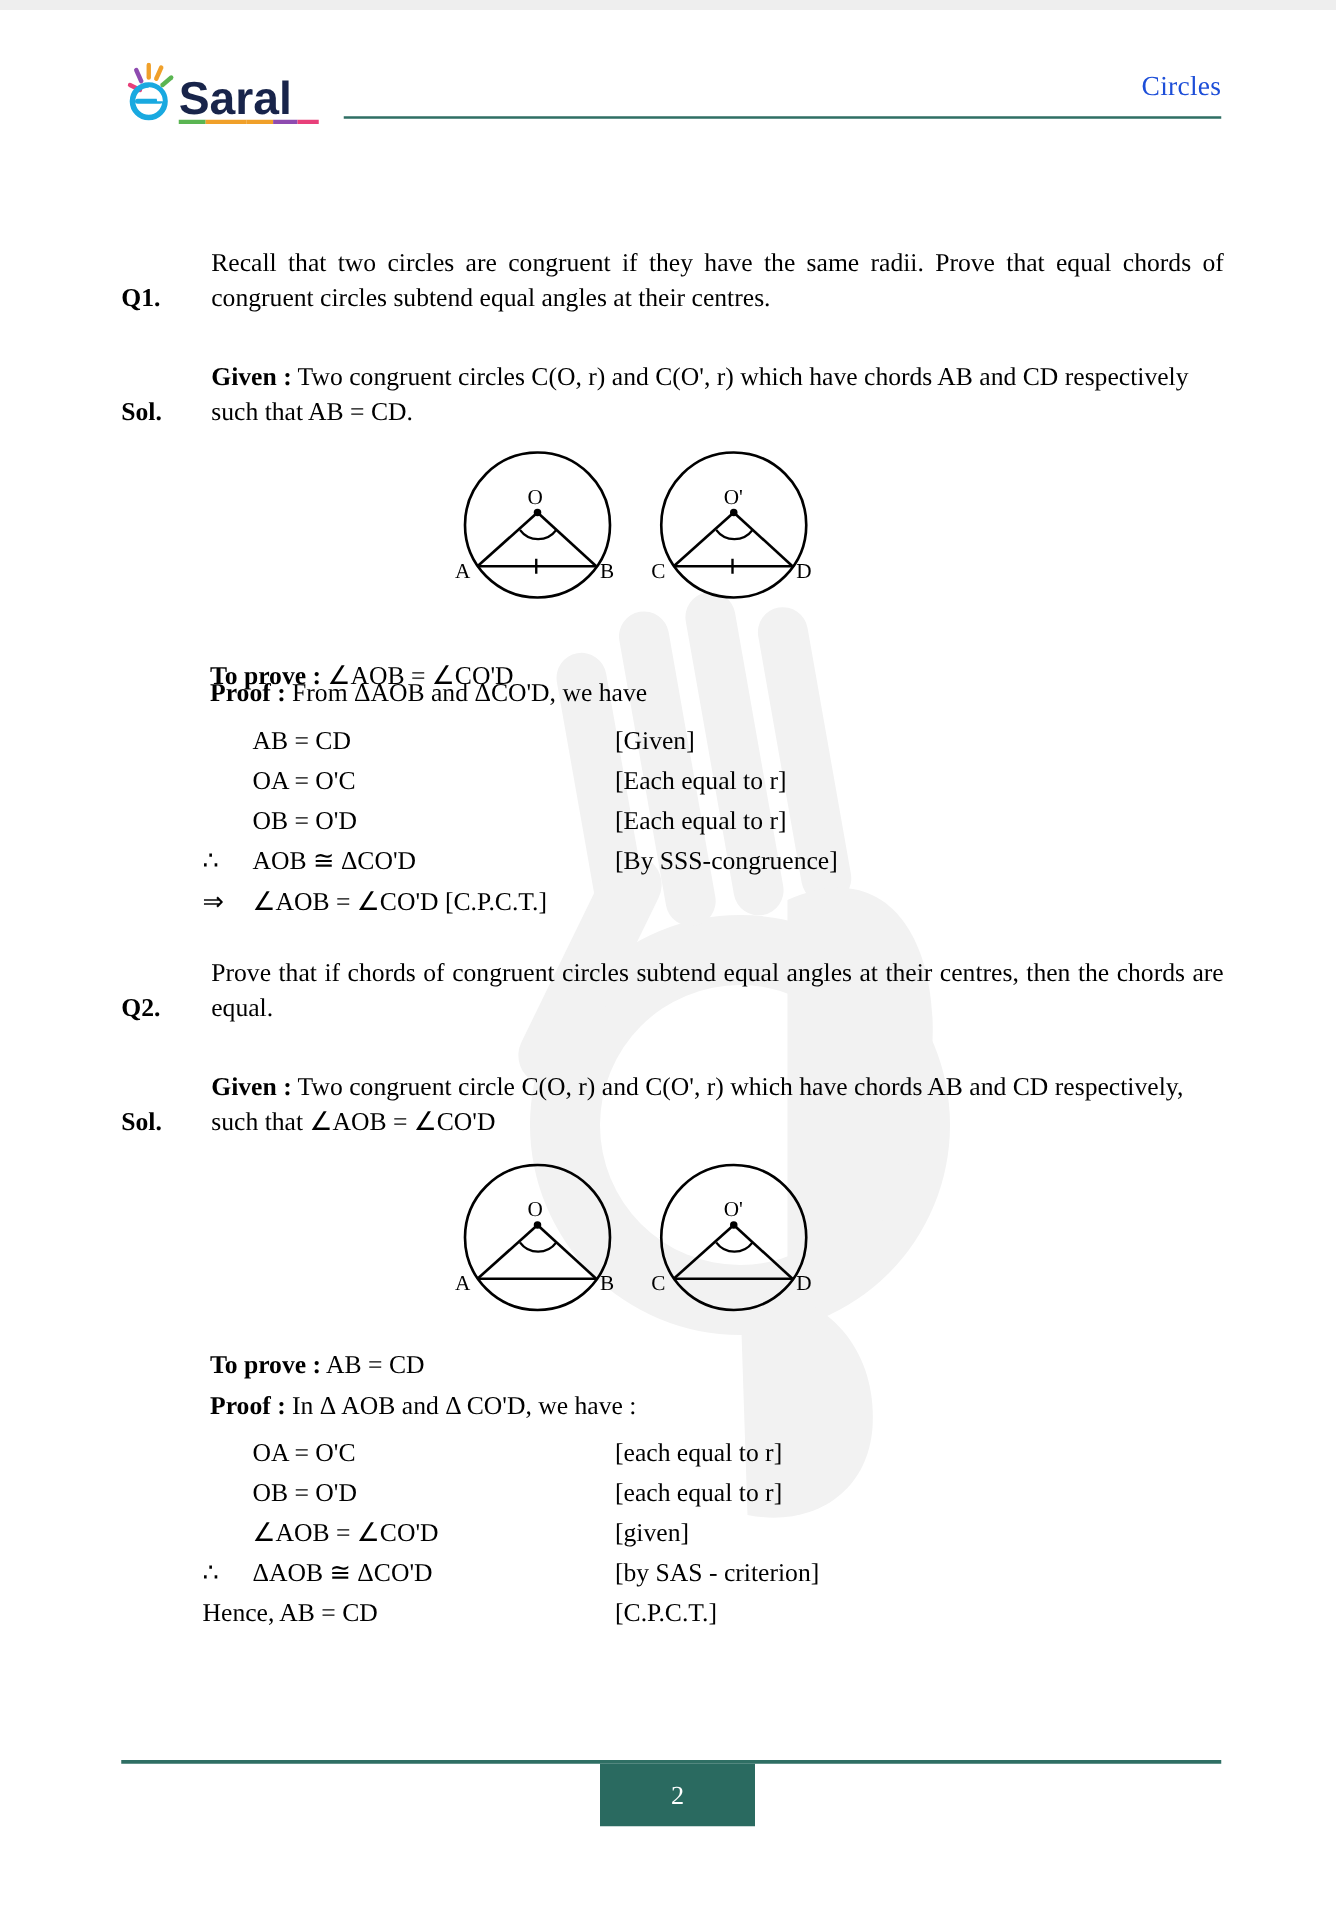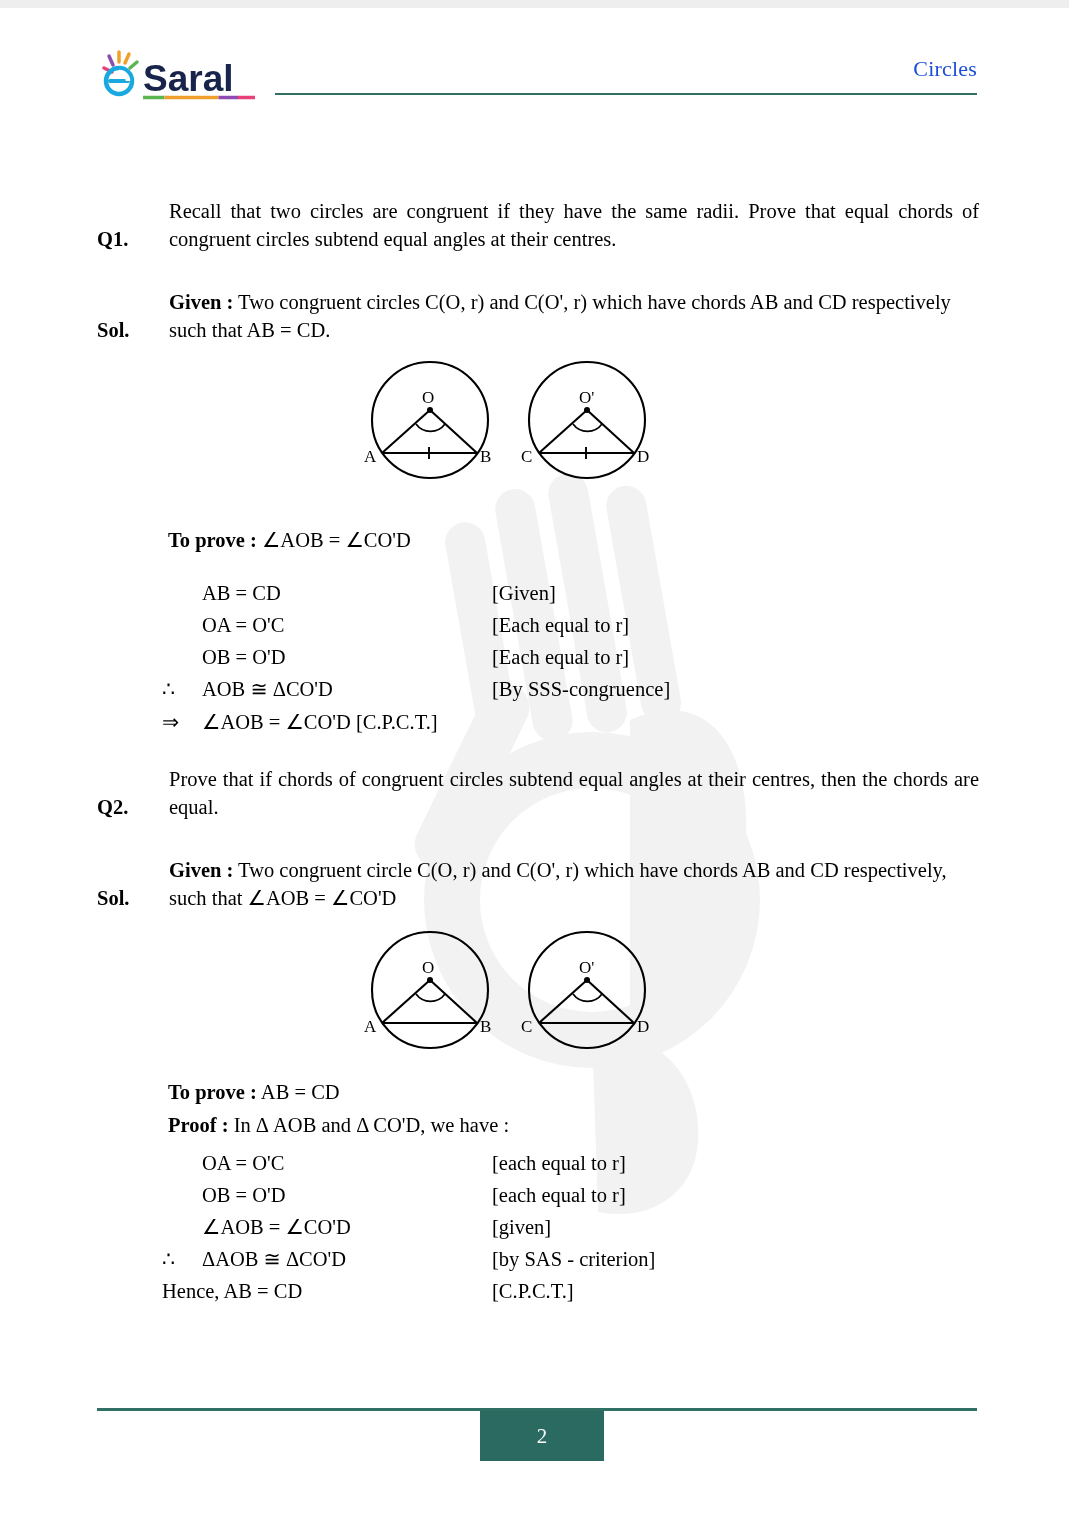--- a/index.html
+++ b/index.html
@@ -264,20 +264,21 @@
       <text x="70" y="51">O</text>
       <text x="227" y="51">O'</text>
       <text x="12" y="110">A</text>
       <text x="128" y="110">B</text>
       <text x="169" y="110">C</text>
       <text x="285" y="110">D</text>
     </g>
   </svg>
 
   <div class="headline" style="left:168px; top:528px;"><span class="k">To prove :</span><span> ∠AOB = ∠CO'D</span></div>
+  <div class="headline" style="left:168px; top:544px;"><span class="k">Proof :</span><span> From ΔAOB and ΔCO'D, we have</span></div>
 
   <div class="pline" style="left:162px; top:578px;">
     <span class="sym"></span>
     <span class="stmt">AB = CD</span>
     <span class="reason">[Given]</span>
   </div>
   <div class="pline" style="left:162px; top:610px;">
     <span class="sym"></span>
     <span class="stmt">OA = O'C</span>
     <span class="reason">[Each equal to r]</span>

